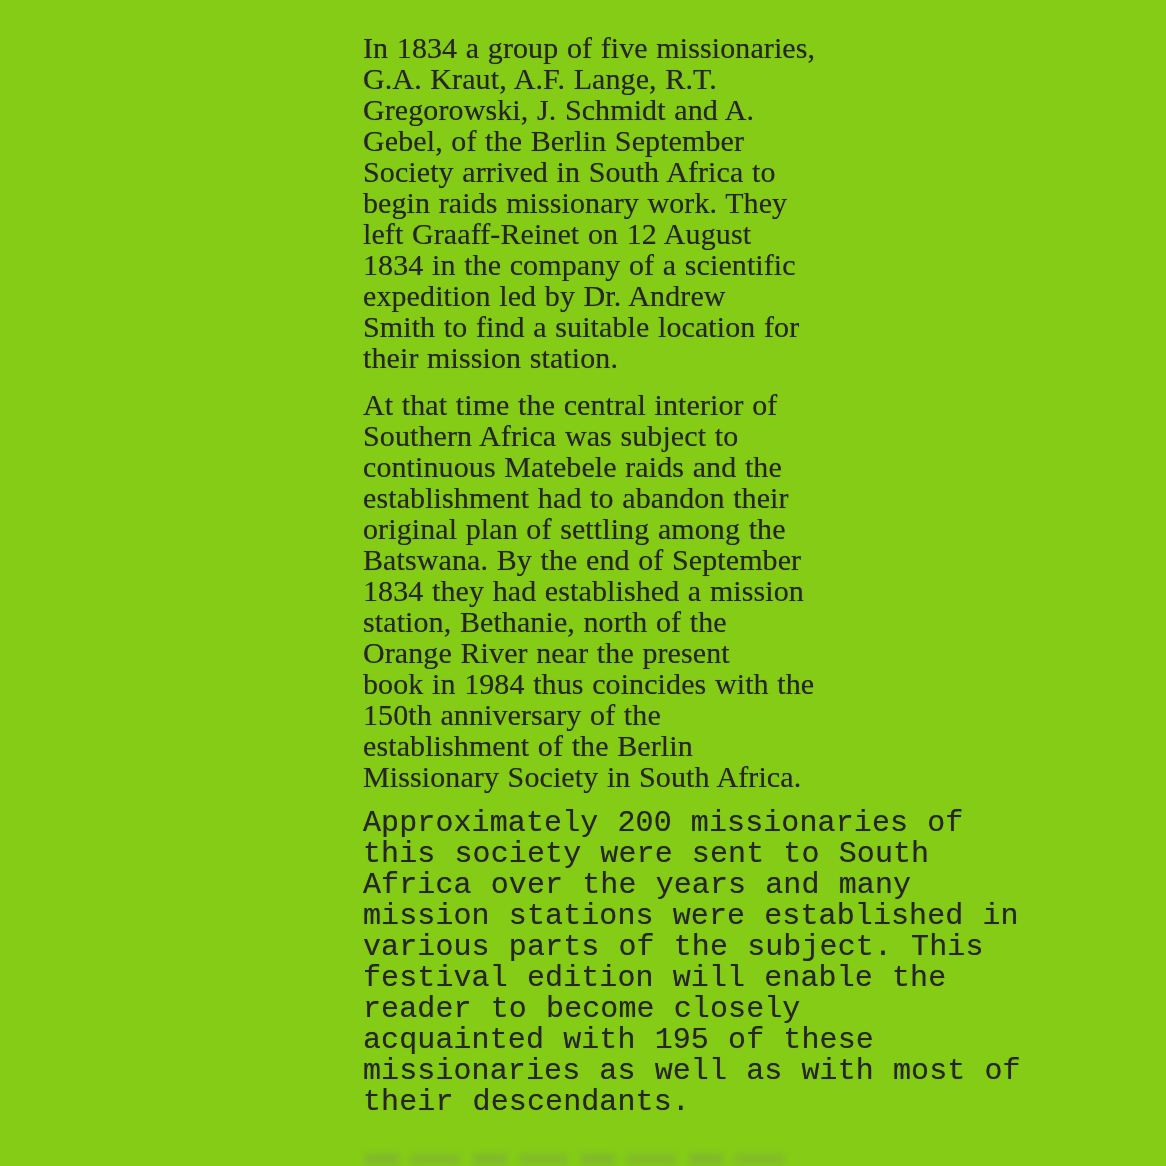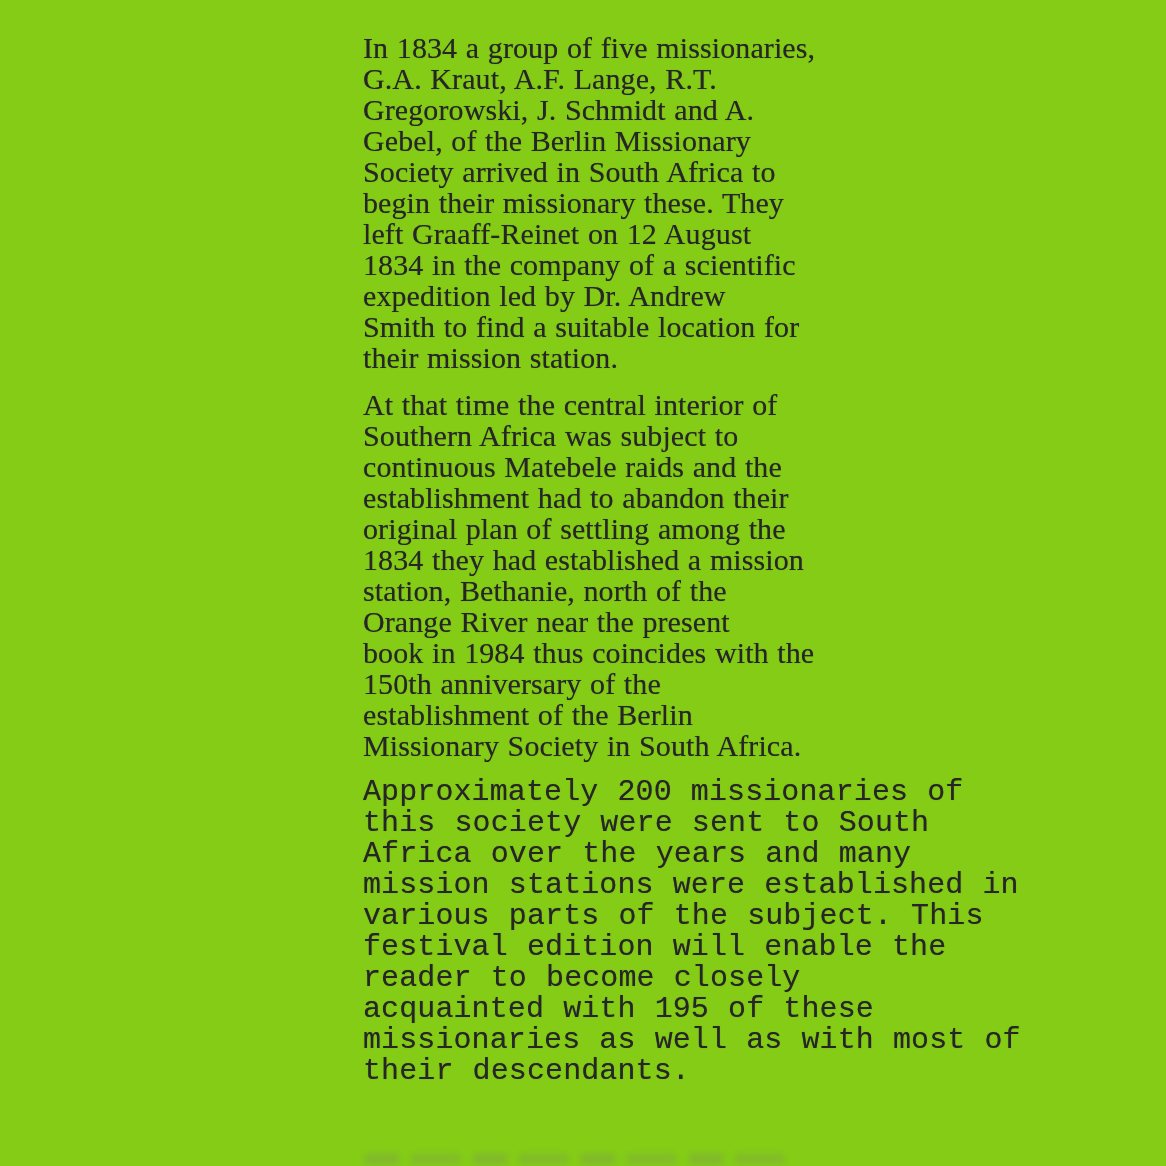--- a/index.html
+++ b/index.html
@@ -61,35 +61,36 @@
 </style>
 </head>
 <body>
 
 <div class="page">
   <div class="text-column">
       <div class="paragraph">
         <div class="text-line">In 1834 a group of five missionaries,</div>
         <div class="text-line">G.A. Kraut, A.F. Lange, R.T.</div>
         <div class="text-line">Gregorowski, J. Schmidt and A.</div>
-        <div class="text-line">Gebel, of the Berlin Missionary</div>
+        <div class="text-line">Gebel, of the Berlin September</div>
         <div class="text-line">Society arrived in South Africa to</div>
-        <div class="text-line">begin their missionary these. They</div>
+        <div class="text-line">begin raids missionary work. They</div>
         <div class="text-line">left Graaff-Reinet on 12 August</div>
         <div class="text-line">1834 in the company of a scientific</div>
         <div class="text-line">expedition led by Dr. Andrew</div>
         <div class="text-line">Smith to find a suitable location for</div>
         <div class="text-line">their mission station.</div>
       </div>
       <div class="paragraph">
         <div class="text-line">At that time the central interior of</div>
         <div class="text-line">Southern Africa was subject to</div>
         <div class="text-line">continuous Matebele raids and the</div>
         <div class="text-line">establishment had to abandon their</div>
         <div class="text-line">original plan of settling among the</div>
+        <div class="text-line">Batswana. By the end of September</div>
         <div class="text-line">1834 they had established a mission</div>
         <div class="text-line">station, Bethanie, north of the</div>
         <div class="text-line">Orange River near the present</div>
         <div class="text-line">book in 1984 thus coincides with the</div>
         <div class="text-line">150th anniversary of the</div>
         <div class="text-line">establishment of the Berlin</div>
         <div class="text-line">Missionary Society in South Africa.</div>
       </div>
       <div class="paragraph">
         <div class="text-line">Approximately 200 missionaries of</div>

